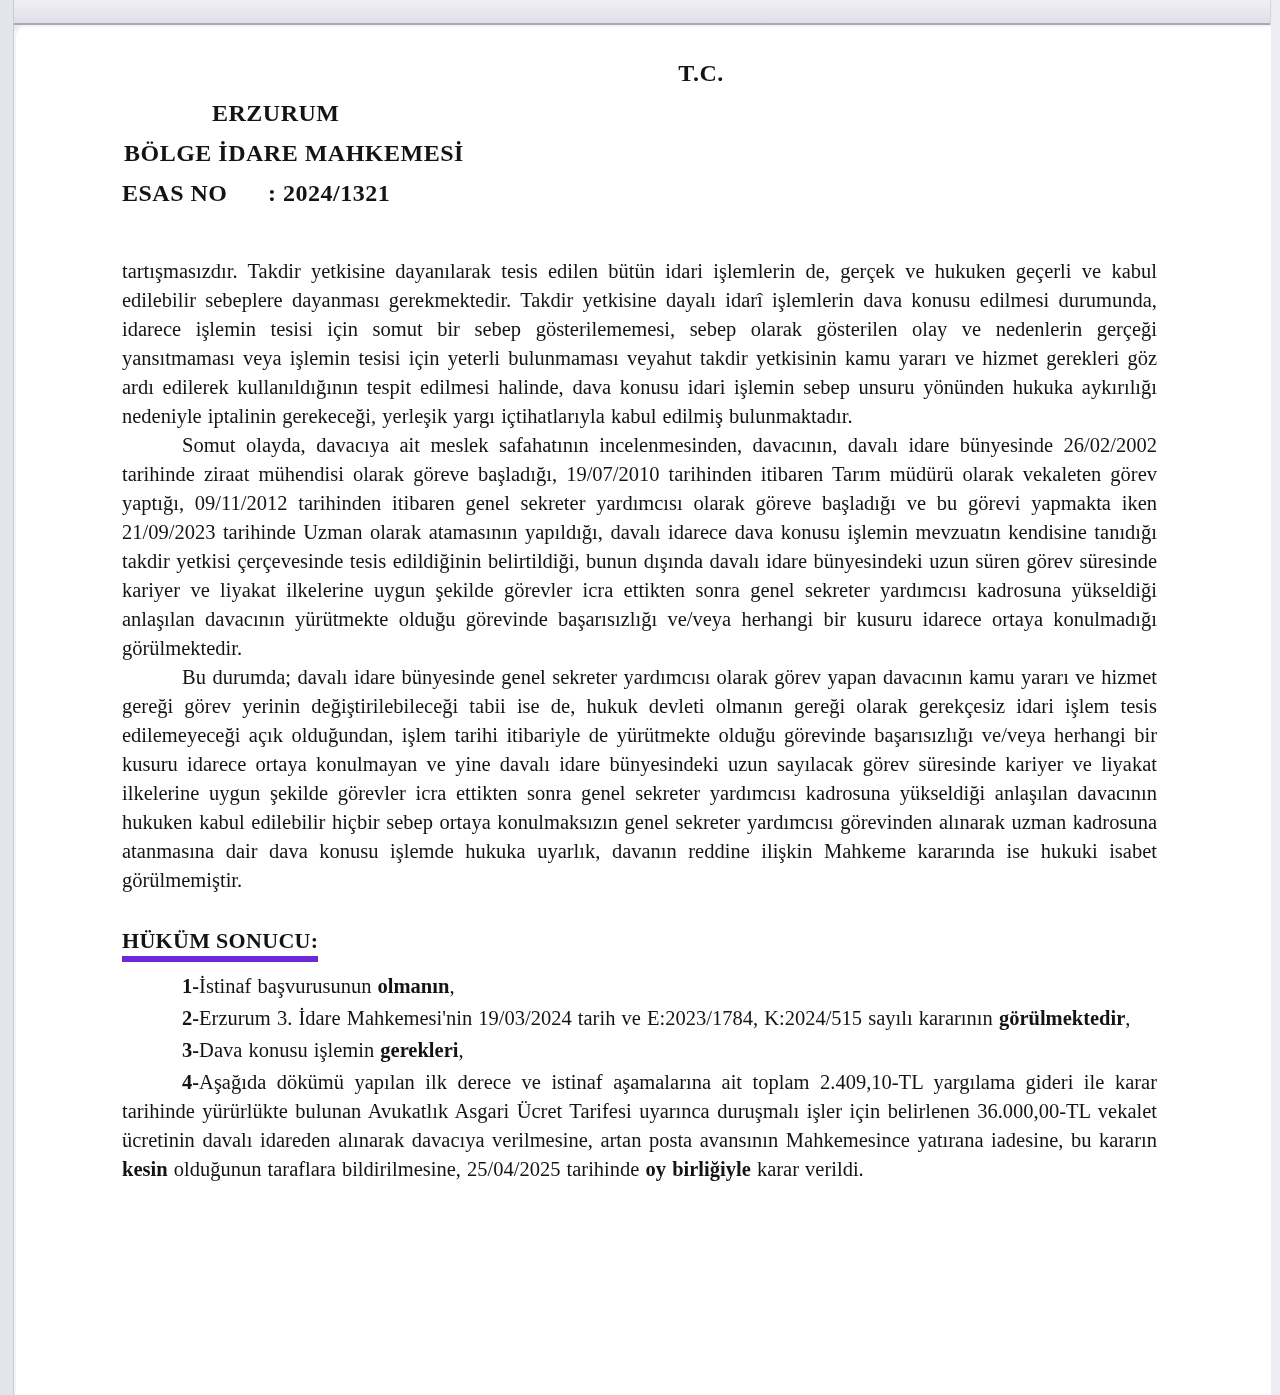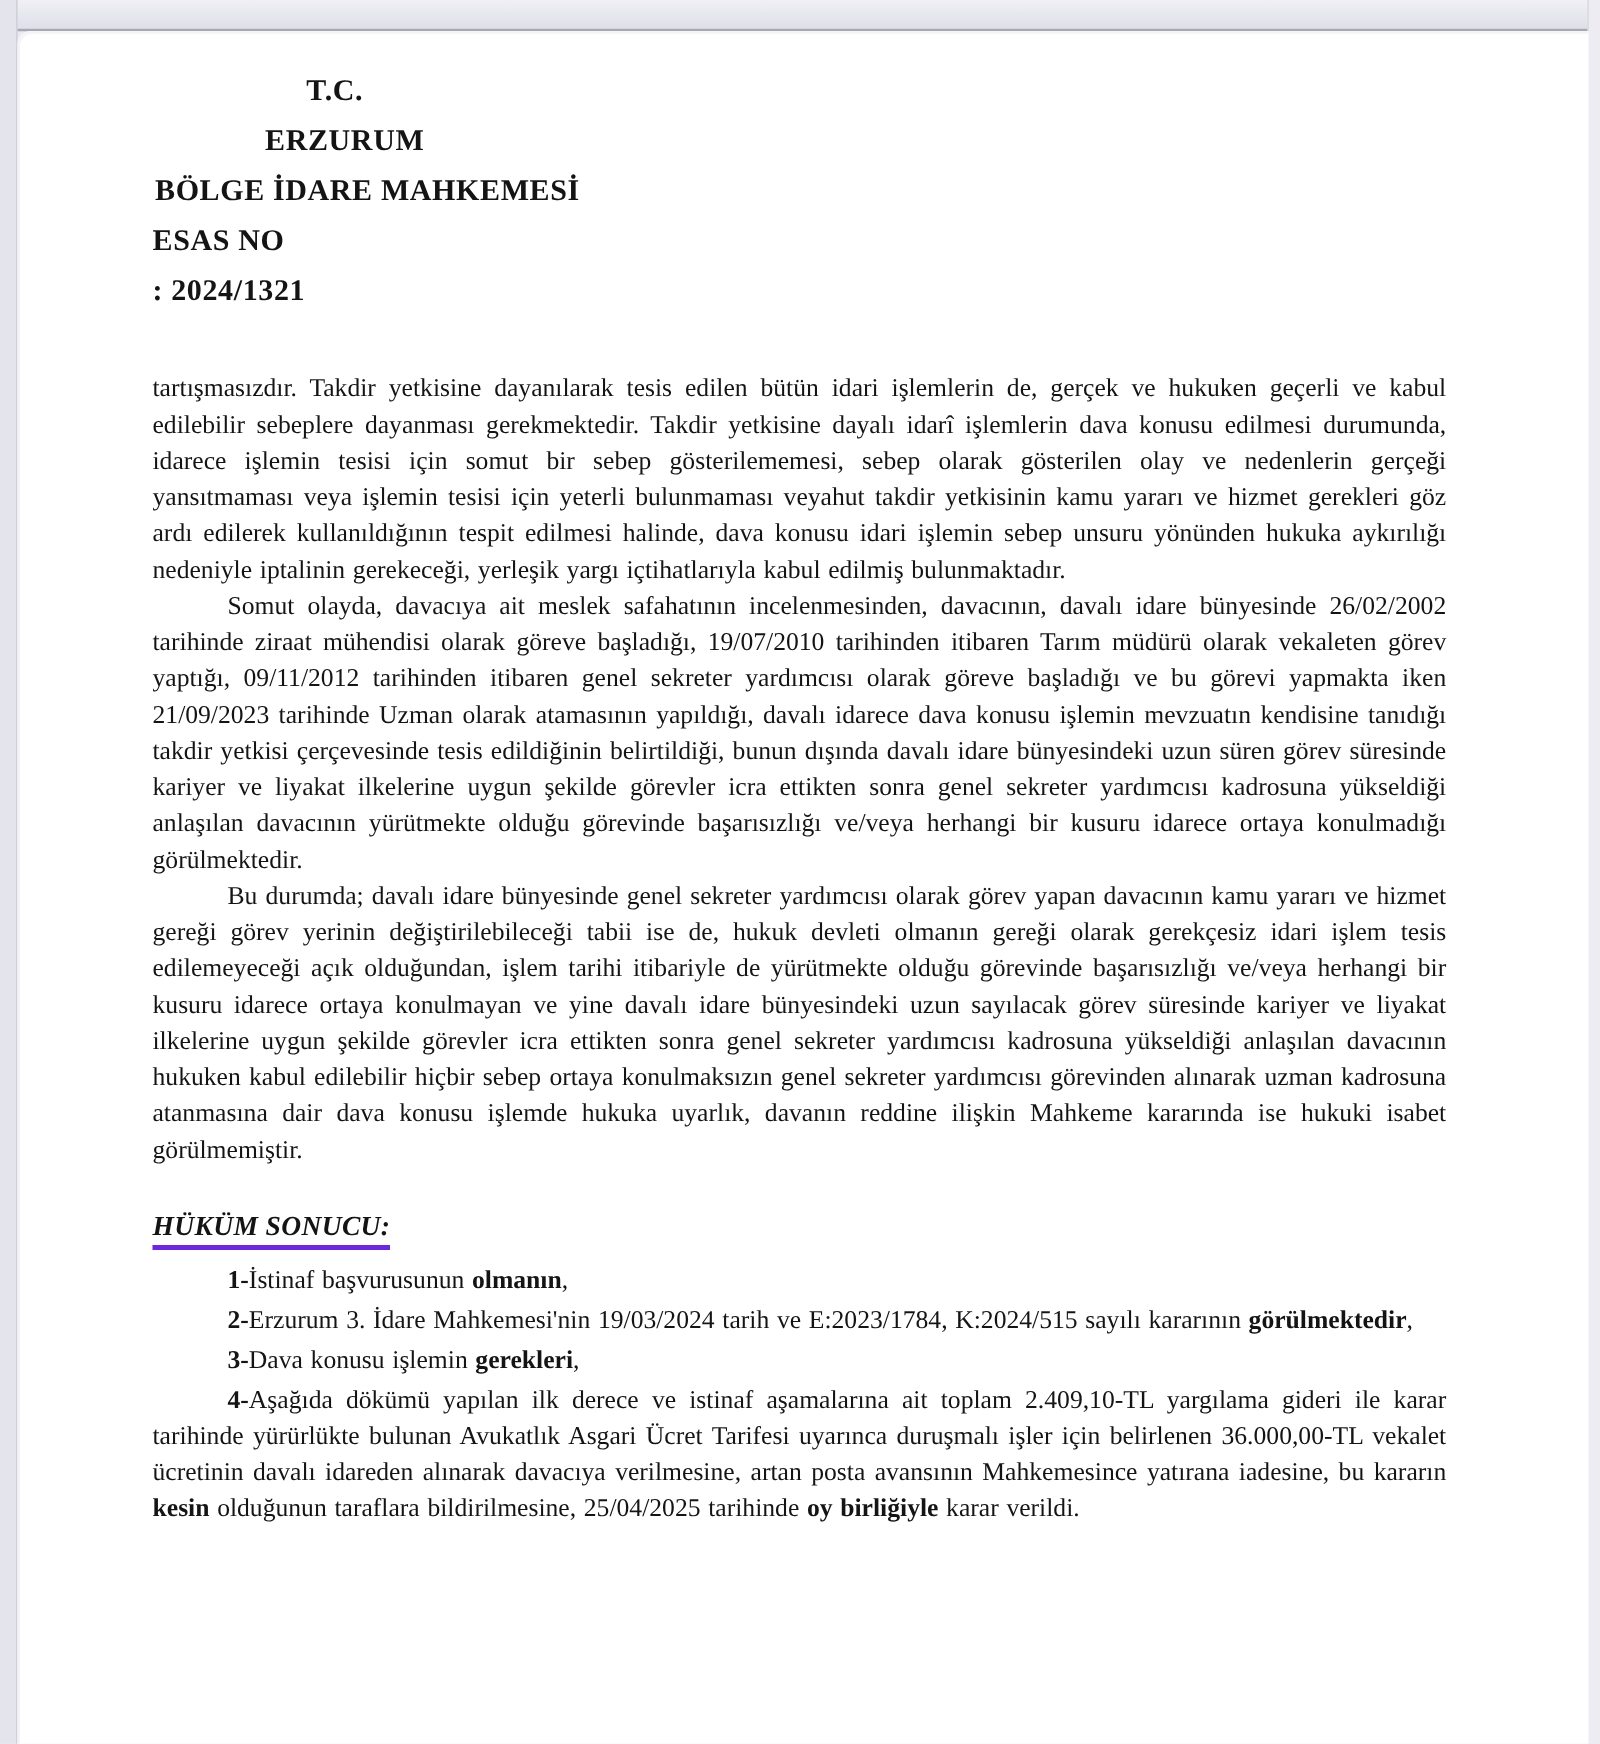--- a/index.html
+++ b/index.html
@@ -51,25 +51,25 @@
     color: #141414;
   }
   
   .court-header {
     font-weight: bold;
     font-size: 24px;
     line-height: 40px;
     letter-spacing: 0.5px;
     white-space: nowrap;
   }
-  .h-tc     { padding-left: 123px; }
+  .h-tc     { padding-left: 123px; text-align: center; }
   .h-city   { padding-left: 90px; }
   .h-court  { padding-left: 2px; }
   .h-chamber{ padding-left: 22px; }
-  .h-row    { display: flex; flex-direction: column; }
+  .h-row    { display: flex; }
   .h-row .h-label { width: 146px; flex: 0 0 auto; }
   
   .body-text {
     margin-top: 44px;
     font-size: 20.5px;
     line-height: 29px;
   }
   p.para {
     margin: 0;
     text-align: justify;
@@ -77,23 +77,22 @@
   }
   p.para.indent { text-indent: 60px; }
   .ruling-heading {
     margin: 31px 0 10px 0;
     font-size: 22px;
     font-weight: bold;
     letter-spacing: 0.3px;
   }
   .ruling-heading .underlined {
     display: inline-block;
-    border-bottom: 4px solid #6d28d9;
+    border-bottom: 6px solid #6d28d9;
     padding-bottom: 1px;
-    font-style: italic;
   }
   p.ruling-item { margin: 0; }
   p.ruling-item + p.ruling-item { margin-top: 3px; }
   .b { font-weight: bold; }
 </style>
 </head>
 <body>
 
 <div class="top-band"></div>
 <div class="left-strip"></div>

